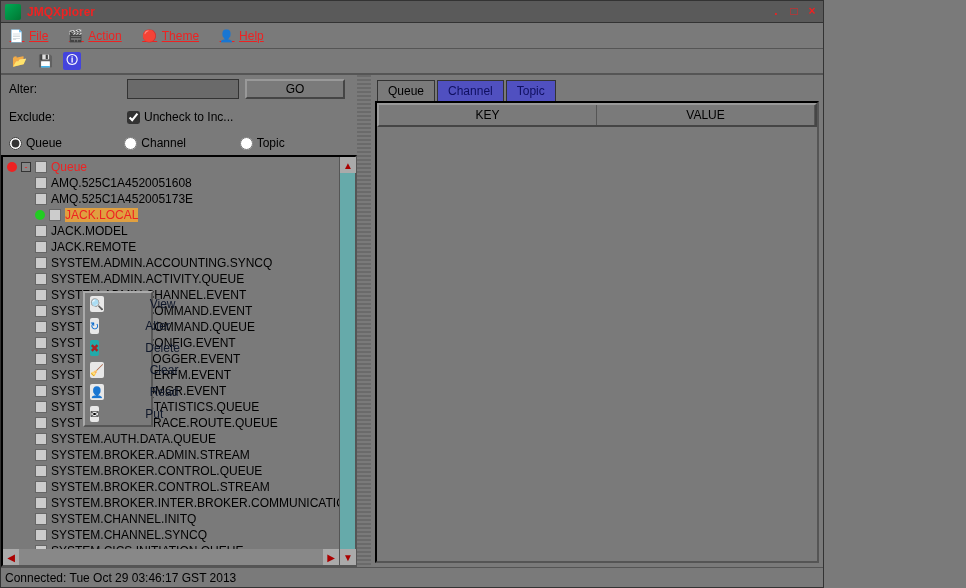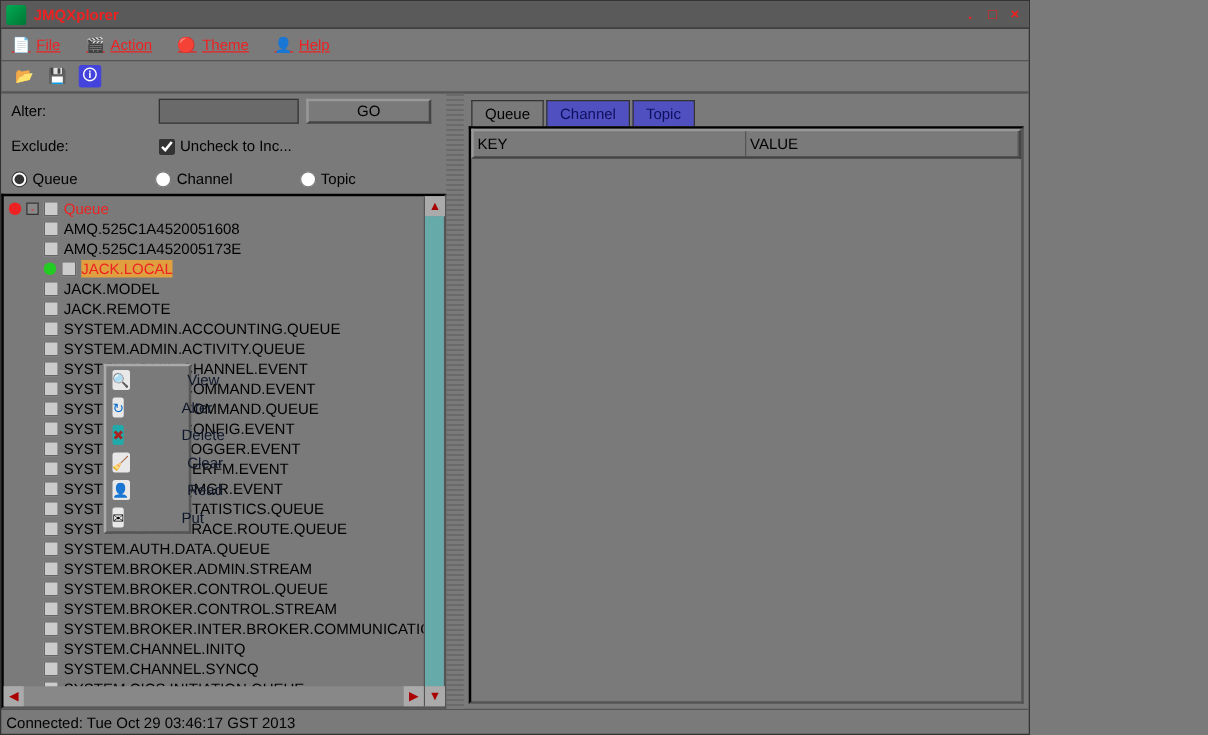--- a/index.html
+++ b/index.html
@@ -37,21 +37,21 @@
 .tree-item { display:flex; align-items:center; gap:4px; padding:1px 0 1px 28px; color:#000; }
 .tree-item.selected > .lbl { background:#e0a040; color:#000; }
 .node-icon { width:12px; height:12px; background:#ccc; border:1px solid #666; flex-shrink:0; }
 .splitter { width: 14px; background: repeating-linear-gradient(0deg,#7a7a7a,#7a7a7a 2px,#6a6a6a 2px,#6a6a6a 4px); cursor:col-resize; }
 .right-panel { flex:1; display:flex; flex-direction:column; padding: 4px; min-width:0; }
 .tabbar { height:22px; display:flex; align-items:flex-end; gap:2px; padding-left:2px; }
 .tab { padding:3px 10px; background:#7a7a7a; border:1px solid #333; border-bottom:none; cursor:pointer; }
 .tab.inactive { background:#5050c0; color:#101060; }
 .table-wrap { flex:1; border:2px inset #555; background:#7a7a7a; display:flex; flex-direction:column; }
 .table-head { display:flex; border: 2px outset #999; }
-.table-head .col { flex:1; text-align:left; padding:3px; border-right:1px solid #555; }
+.table-head .col { flex:1; text-align:center; padding:3px; border-right:1px solid #555; }
 .table-body { flex:1; }
 .statusbar { height:20px; border-top:1px solid #555; padding:2px 4px; display:flex; align-items:center; }
 
 .context-menu { position:absolute; left:82px; top:216px; width:70px; background:#7a7a7a; border:2px outset #aaa; z-index:100; }
 .context-menu .item { display:flex; align-items:center; gap:6px; padding:3px 5px; cursor:pointer; }
 .context-menu .item span { color:#0f172a;margin-left:40px; }
 .cm-icon { width:16px; height:16px; display:flex; align-items:center; justify-content:center; font-size:11px; background:#e8e8e8; border-radius:2px; }
 input[type=radio], input[type=checkbox] { accent-color:#333; }
 .toggle { width:10px; height:10px; border:1px solid #333; display:inline-flex; align-items:center; justify-content:center; font-size:9px; background:#888; }
 .dotred { width:10px; height:10px; border-radius:50%; background:#e22; }
@@ -148,21 +148,21 @@
               <div class="tree-item">
                 <span class="node-icon"></span>
                 <span class="lbl">JACK.MODEL</span>
               </div>
               <div class="tree-item">
                 <span class="node-icon"></span>
                 <span class="lbl">JACK.REMOTE</span>
               </div>
               <div class="tree-item">
                 <span class="node-icon"></span>
-                <span class="lbl">SYSTEM.ADMIN.ACCOUNTING.QUEUE</span>
+                <span class="lbl">SYSTEM.ADMIN.ACCOUNTING.SYNCQ</span>
               </div>
               <div class="tree-item">
                 <span class="node-icon"></span>
                 <span class="lbl">SYSTEM.ADMIN.ACTIVITY.QUEUE</span>
               </div>
               <div class="tree-item">
                 <span class="node-icon"></span>
                 <span class="lbl">SYSTEM.ADMIN.CHANNEL.EVENT</span>
               </div>
               <div class="tree-item">

